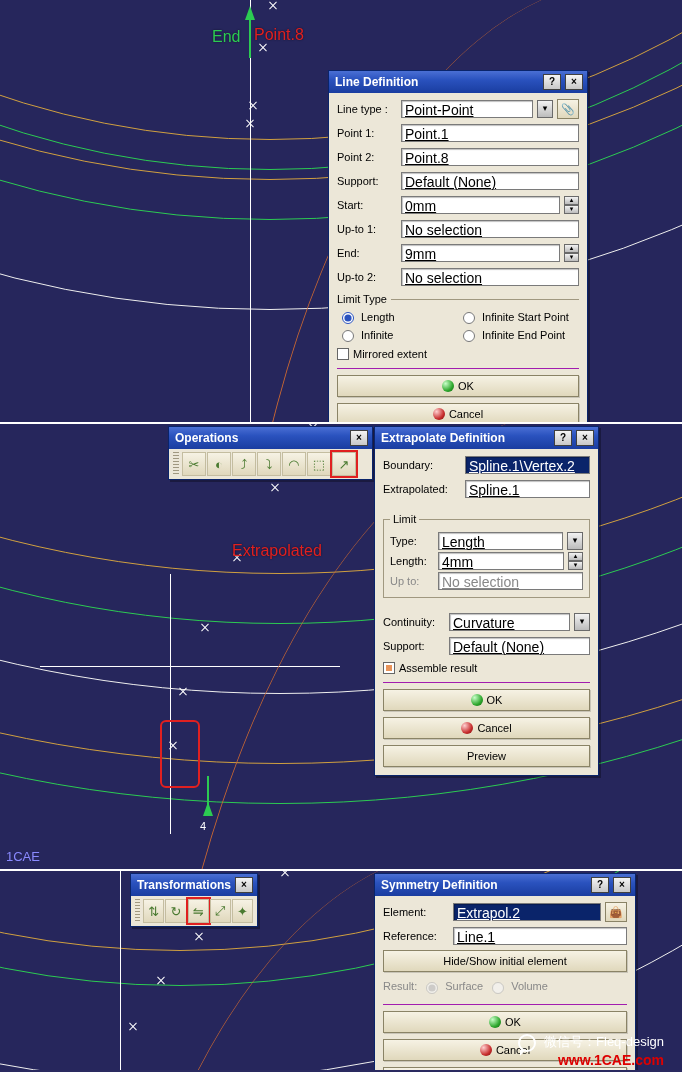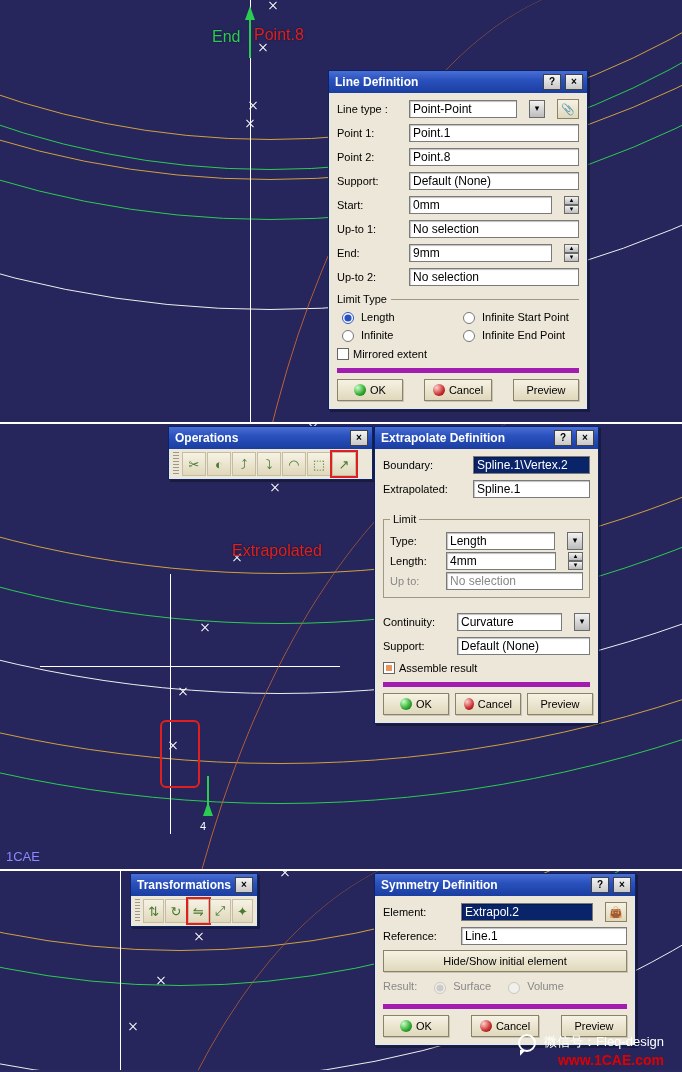--- a/index.html
+++ b/index.html
@@ -97,36 +97,37 @@
   }
   .dlg-body {
     padding: 6px 8px 8px 8px;
     display: flex;
     flex-direction: column;
     gap: 4px;
   }
   .row {
     display: flex;
     align-items: center;
-    gap: 12px;
+    gap: 4px;
     min-height: 20px;
   }
   .lbl {
     width: 60px;
     white-space: nowrap;
   }
   .lbl.wide { width: 78px; }
   .field {
     flex: 1;
     height: 18px;
     background: #fff;
     border: 1px solid #7a7a7a;
     box-shadow: inset 1px 1px 1px rgba(0,0,0,.25);
     padding: 1px 3px;
-    font-size: 12px;
+    font-size: 14px;
+    text-decoration: underline;
   }
   .field.dark {
     background: #0a246a;
     color: #fff;
   }
   .combo-btn {
     width: 16px; height: 18px;
     background: linear-gradient(#f2f2f2,#bcbcbc);
     border: 1px solid #6a6a6a;
     text-align: center;
@@ -179,25 +180,26 @@
   .check {
     width:12px;height:12px;
     border:1px solid #666;
     background:#fff;
     display:inline-block;
   }
   .check.on { background:#e8945a; box-shadow: inset 0 0 0 2px #fff; }
 
   .btnbar {
     display: flex;
-    justify-content: space-between;
+    justify-content: flex-end;
     gap: 6px;
-    border-top: 5px solid #a21caf;
+    border-top: 1px solid #a21caf;
     padding-top: 6px;
     margin-top: 4px;
+    flex-direction: column;
   }
   .btn {
     min-width: 66px;
     height: 22px;
     background: linear-gradient(#f6f2e4,#e0d8bc);
     border: 1px solid #8a8366;
     display: flex;
     align-items: center;
     justify-content: center;
     gap: 4px;

